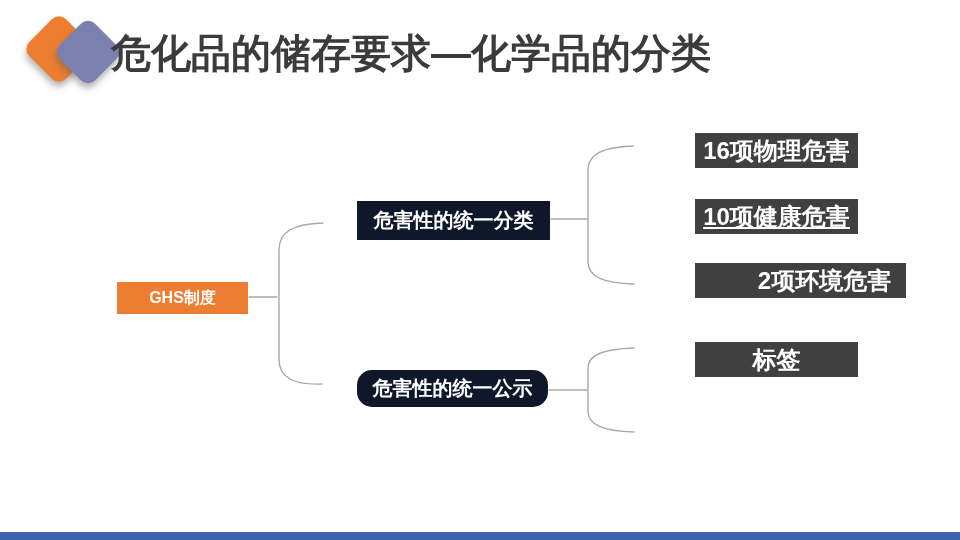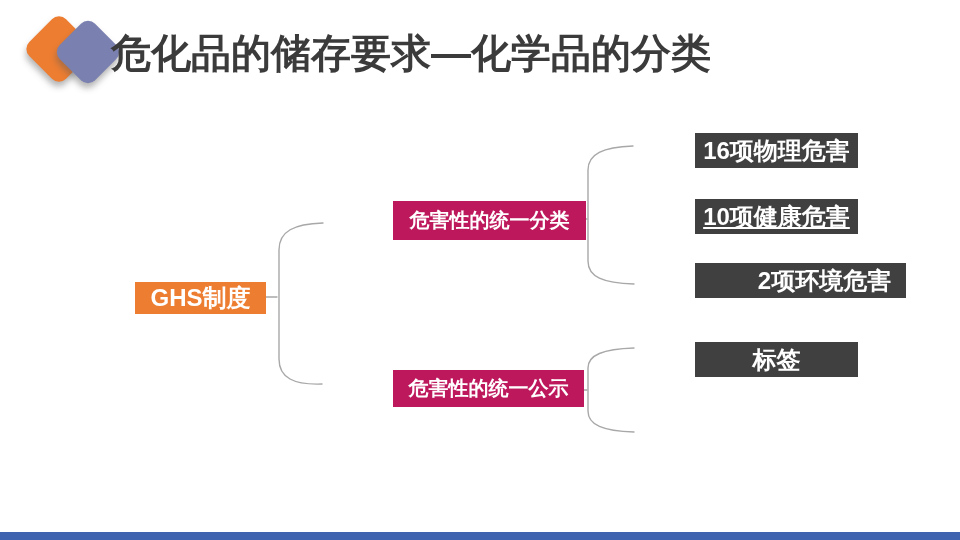--- a/index.html
+++ b/index.html
@@ -21,24 +21,24 @@
   .title{
     position:absolute;left:111px;top:26px;width:700px;
     font-size:40px;font-weight:bold;color:#3B3B3B;letter-spacing:0px;
     white-space:nowrap;
   }
   
   .node{
     position:absolute;display:flex;align-items:center;justify-content:center;
     color:#ffffff;font-weight:bold;text-align:center;white-space:nowrap;
   }
-  .root-node{left:117px;top:282px;width:131px;height:32px;background:#ED7D31;font-size:24px;margin-left:18px;}
-  .branch-node{background:#be185d;font-size:20px;margin-left:36px;}
+  .root-node{left:117px;top:282px;width:131px;height:32px;background:#ED7D31;font-size:16px;}
+  .branch-node{background:#0f172a;font-size:20px;}
   .branch-1{left:357px;top:201px;width:193px;height:39px;}
-  .branch-2{left:357px;top:370px;width:191px;height:37px;}
+  .branch-2{left:357px;top:370px;width:191px;height:37px;border-radius:15px;}
   .leaf-node{left:647px;width:163px;height:35px;background:#404040;font-size:24px;margin-left:48px;}
   .leaf-1{top:133px;}
   .leaf-2{top:199px;text-decoration:underline;}
   .leaf-3{top:263px;padding-left:48px;}
   .leaf-4{top:342px;text-align:center;}
   .leaf-5{top:406px;}
   
   .connector-layer{position:absolute;left:0;top:0;width:960px;height:540px;pointer-events:none;}
   
   .footer-bar{position:absolute;left:0;top:532px;width:960px;height:8px;background:#3F63AE;}

